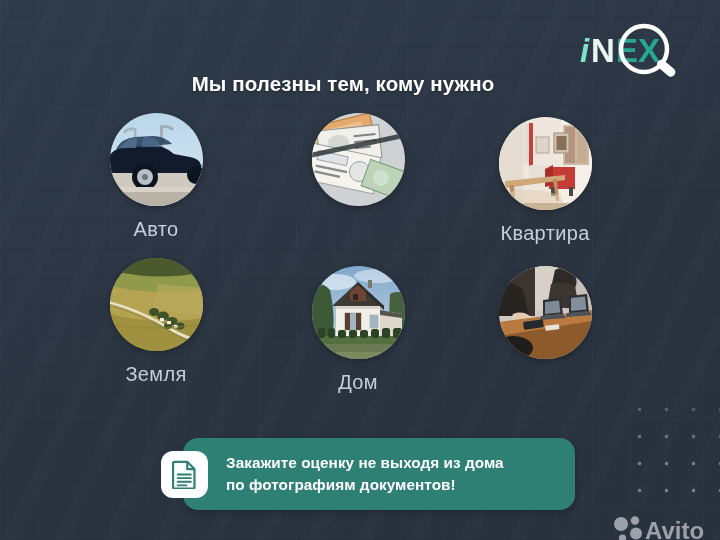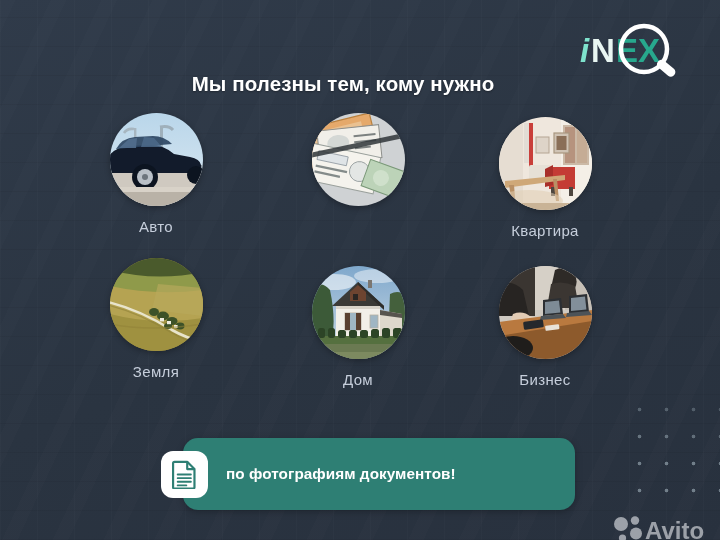--- a/index.html
+++ b/index.html
@@ -46,21 +46,21 @@
 
   
   .card{ position:absolute; width:140px; text-align:center; }
   .circle{
     width:93px; height:93px; border-radius:50%;
     margin:0 auto; overflow:hidden; position:relative;
     box-shadow:0 2px 6px rgba(0,0,0,.30);
   }
   .circle > svg{ display:block; width:93px; height:93px; }
   .clabel{
-    margin-top:12px; color:#c6cedb; font-size:15px;
+    margin-top:12px; color:#c6cedb; font-size:20px;
     letter-spacing:.35px; white-space:nowrap;
   }
 
   
   #banner{
     position:absolute; left:183px; top:438px; width:392px; height:72px;
     background:#2e7f74; border-radius:15px;
     display:flex; align-items:center; padding-left:8px;
     box-shadow:0 2px 7px rgba(0,0,0,.25);
   }
@@ -291,37 +291,37 @@
       <g>
         <path d="M70 30 l18 -2 2 18 -20 2 z" fill="#2c2f33"></path>
         <path d="M68 47 l22 -2 3 4 -26 2 z" fill="#4d5358"></path>
         <path d="M72 32 l14 -1.6 1.4 13 -15.4 1.6 z" fill="#828f9a"></path>
       </g>
       <rect x="24" y="56" width="20" height="8" rx="1.5" fill="#25282c" transform="rotate(-8 24 56)"></rect>
       <rect x="46" y="60" width="14" height="5" rx="1" fill="#e8e3da" transform="rotate(-8 46 60)"></rect>
       <ellipse cx="14" cy="82" rx="20" ry="12" fill="#1f1d1b"></ellipse>
     </svg>
   </div>
-  <div class="clabel">Бизнес</div>
 </div>
 
 <div id="banner">
   <div id="doc-badge">
     <svg viewBox="0 0 32 32" width="29" height="29" aria-hidden="true">
       <path d="M5 2 h14 l8 8 v20 a1.6 1.6 0 0 1 -1.6 1.6 h-20.4 a1.6 1.6 0 0 1 -1.6 -1.6 v-26.4 a1.6 1.6 0 0 1 1.6 -1.6 z" fill="none" stroke="#2e7f74" stroke-width="2.4" stroke-linejoin="round"></path>
       <path d="M19 2 v8 h8" fill="none" stroke="#2e7f74" stroke-width="2.4" stroke-linejoin="round"></path>
       <g stroke="#2e7f74" stroke-width="2.1" stroke-linecap="round">
         <line x1="8.5" y1="16" x2="23" y2="16"></line>
         <line x1="8.5" y1="20" x2="23" y2="20"></line>
         <line x1="8.5" y1="24" x2="23" y2="24"></line>
         <line x1="8.5" y1="28" x2="18" y2="28"></line>
       </g>
     </svg>
   </div>
   <div id="banner-text">
+    <div>Закажите оценку не выходя из дома</div>
     <div>по фотографиям документов!</div>
   </div>
 </div>
 
 <div id="avito">
   <svg viewBox="0 0 104 34" width="104" height="34" aria-hidden="true">
     <g fill="#c9ccd2">
       <circle cx="9" cy="11" r="7"></circle>
       <circle cx="23" cy="7.5" r="4.2"></circle>
       <circle cx="24" cy="20.5" r="6"></circle>

